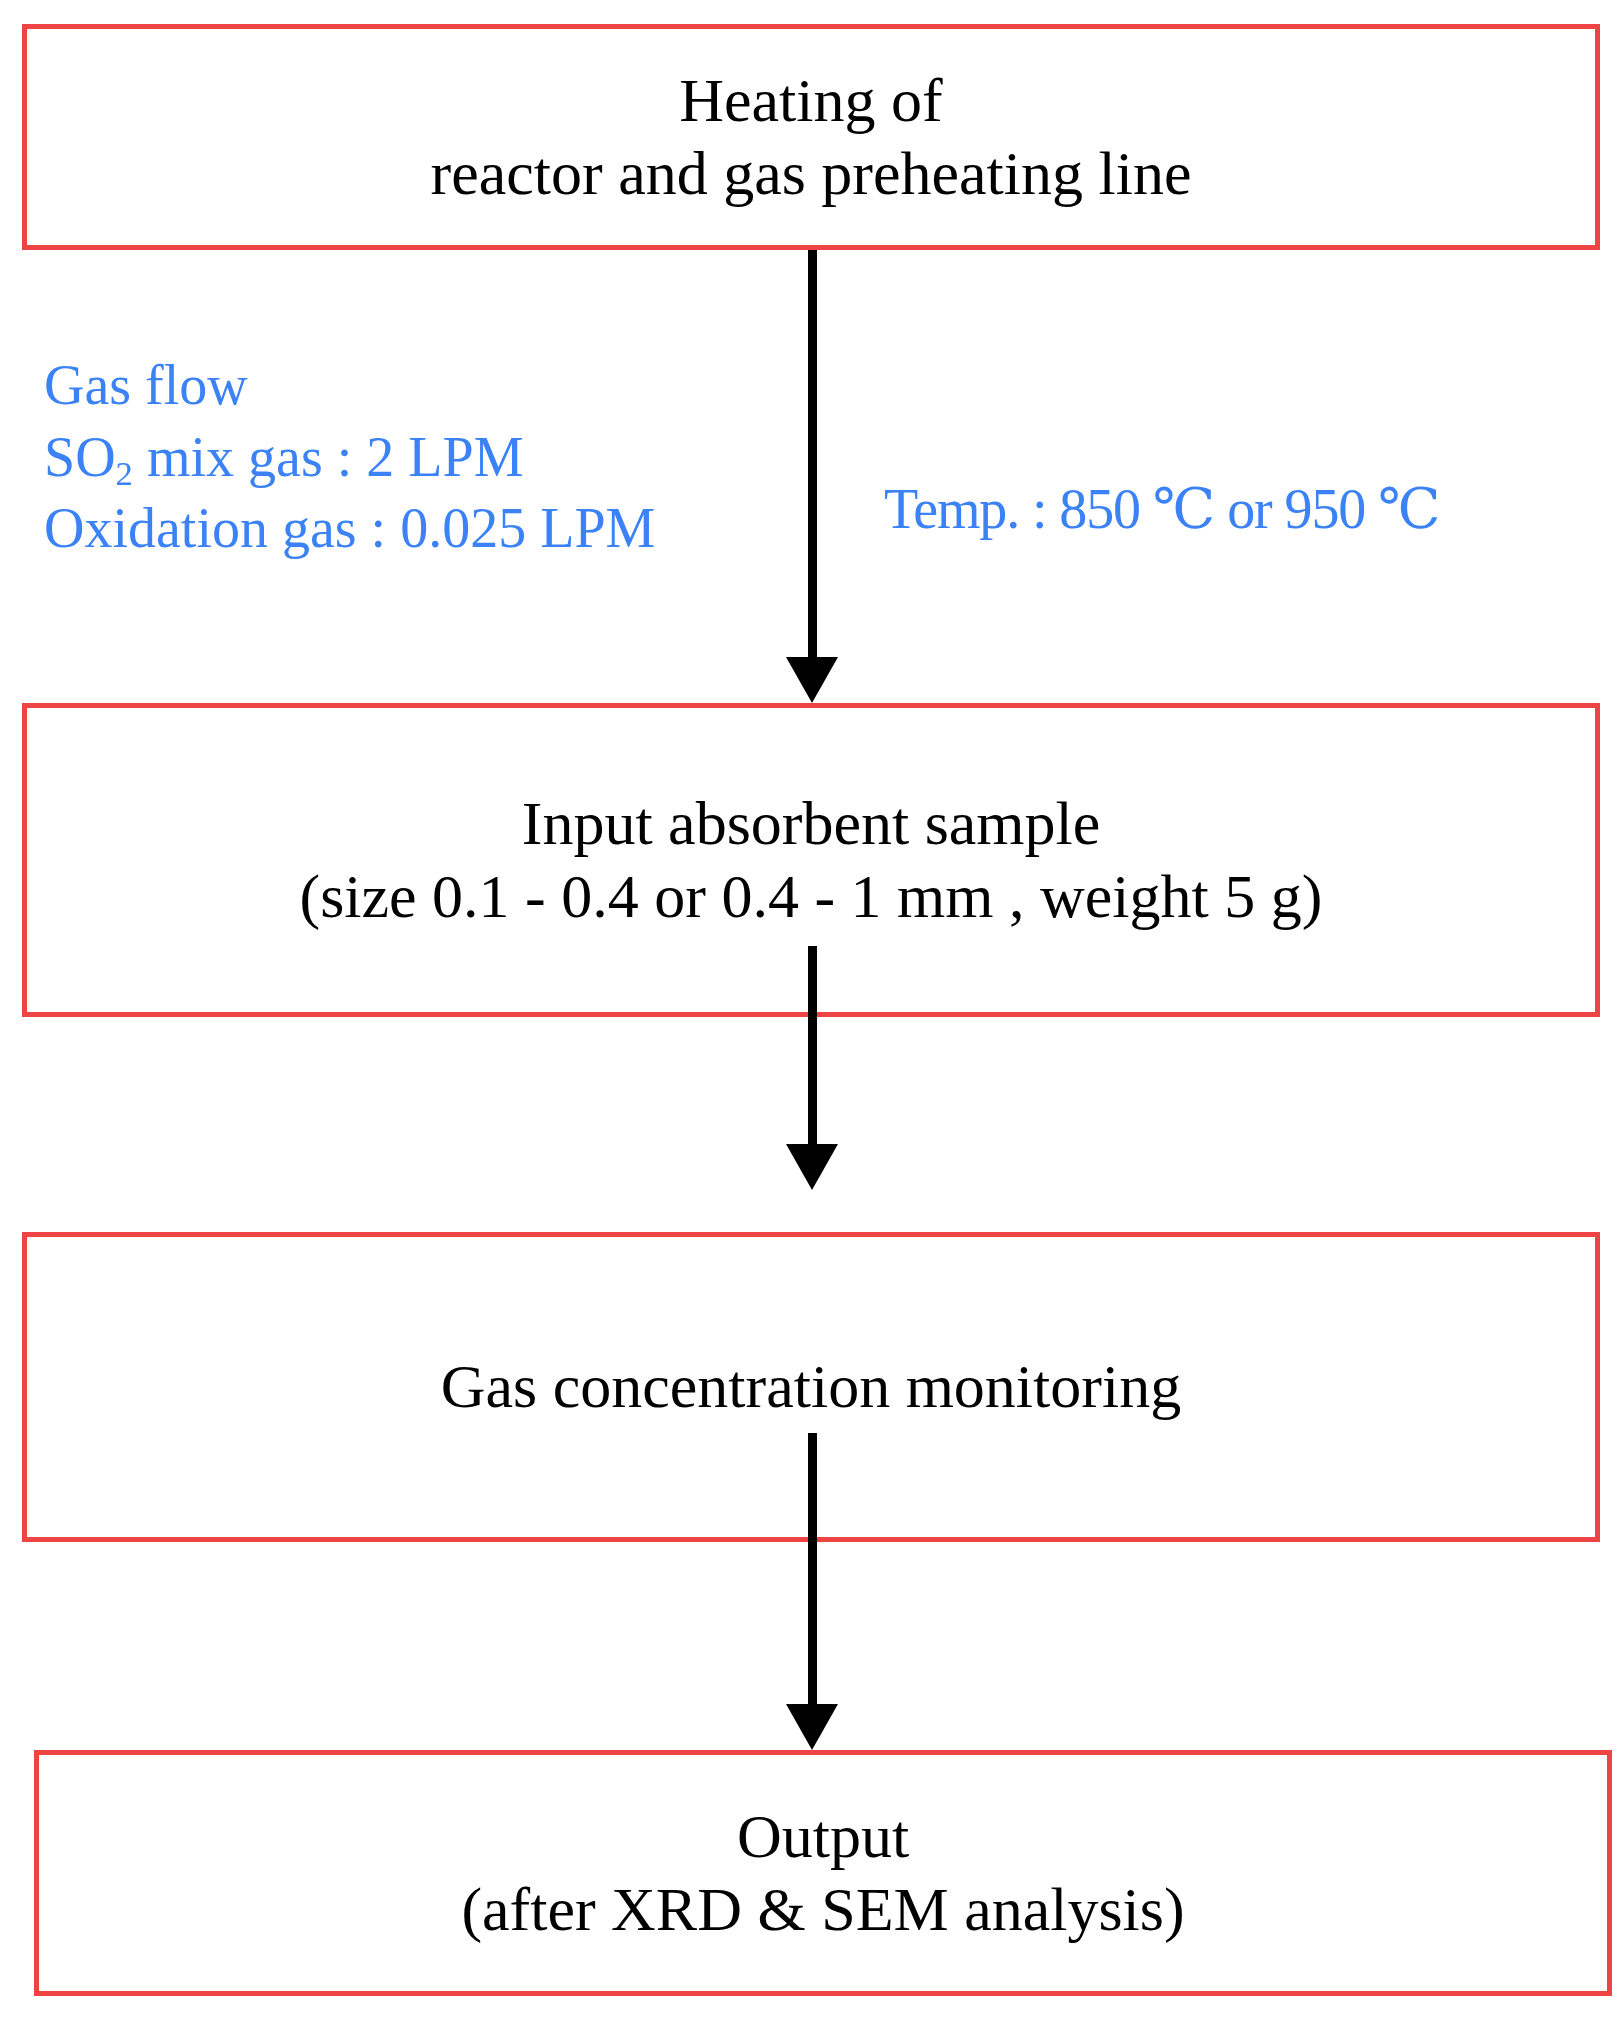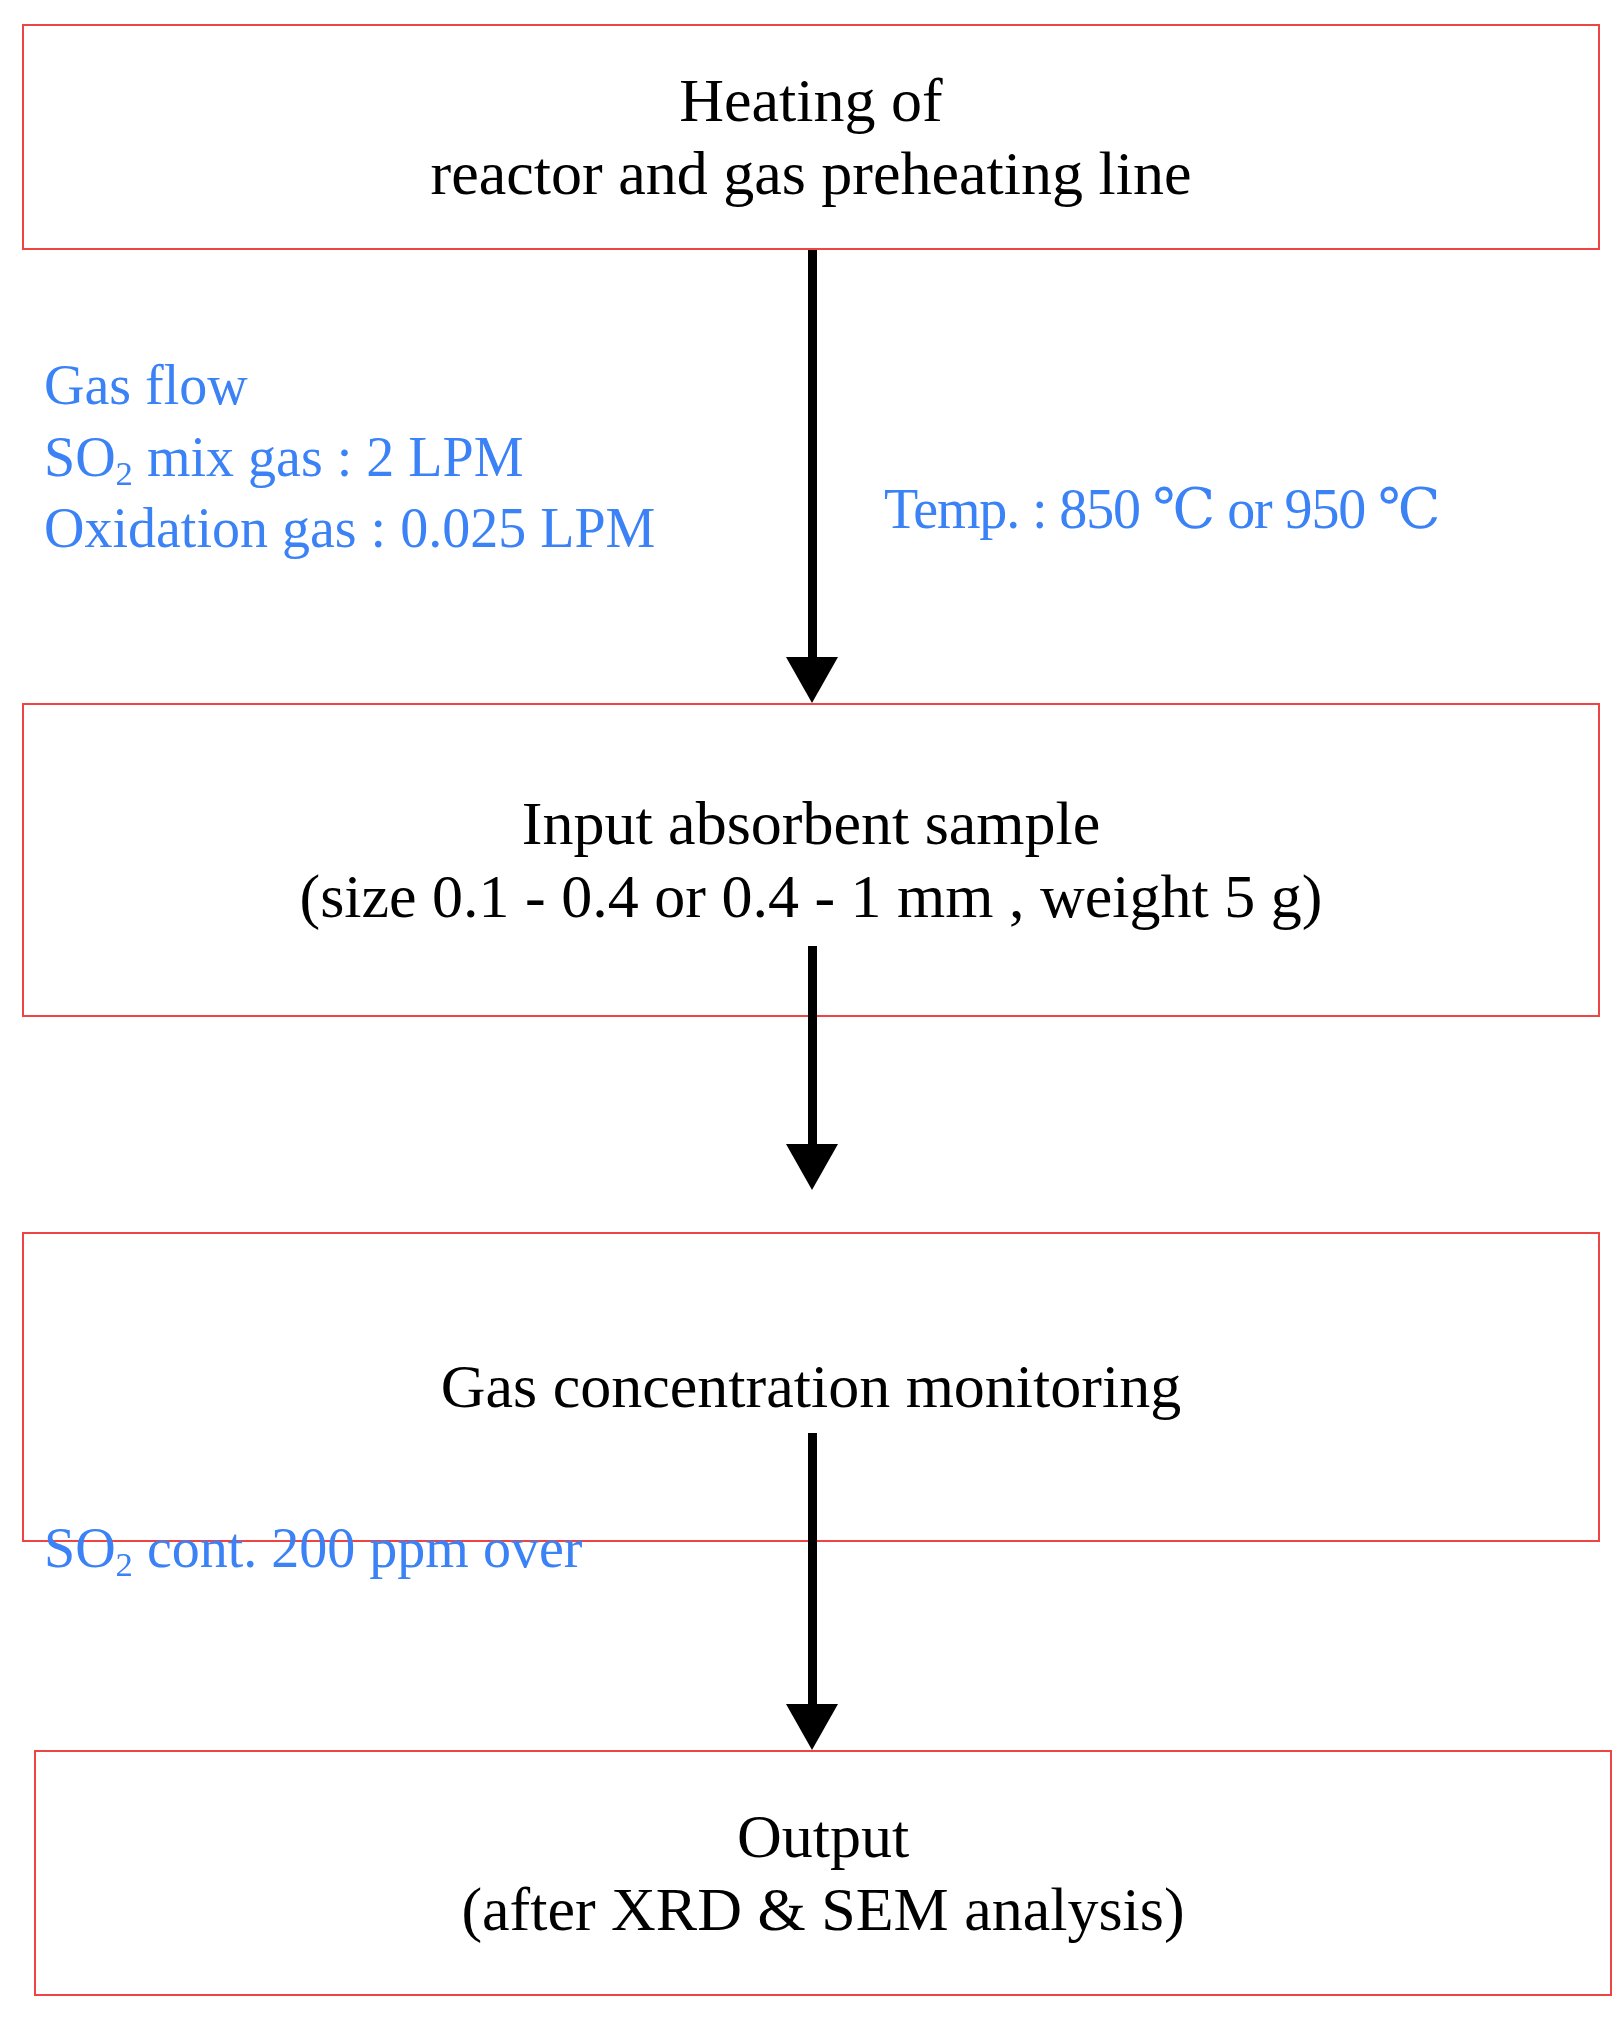--- a/index.html
+++ b/index.html
@@ -16,21 +16,21 @@
     width: 1622px;
     height: 2022px;
     background: #ffffff;
     overflow: hidden;
   }
 
   
   .node {
     position: absolute;
     box-sizing: border-box;
-    border: 2px solid #ef4444;
+    border: 5px solid #ef4444;
     background: #ffffff;
     display: flex;
     flex-direction: column;
     align-items: center;
     justify-content: center;
     text-align: center;
     line-height: 1.18;
     font-size: 62px;
     color: #000000;
   }
@@ -131,21 +131,20 @@
   <div class="connector" id="arrow-2">
     <div class="shaft"></div>
     <div class="head"></div>
   </div>
 
   <div class="node" id="node-monitor">
     <span class="line">Gas concentration monitoring</span>
   </div>
 
   <div class="annotation" id="ann-so2stop">
-    <span class="line"><span>SO</span><sub>2</sub><span> cont. 200 ppm over</span></span>
   </div>
 
   <div class="connector" id="arrow-3">
     <div class="shaft"></div>
     <div class="head"></div>
   </div>
 
   <div class="node" id="node-output">
     <span class="line">Output</span>
     <span class="line">(after XRD &amp; SEM analysis)</span>

